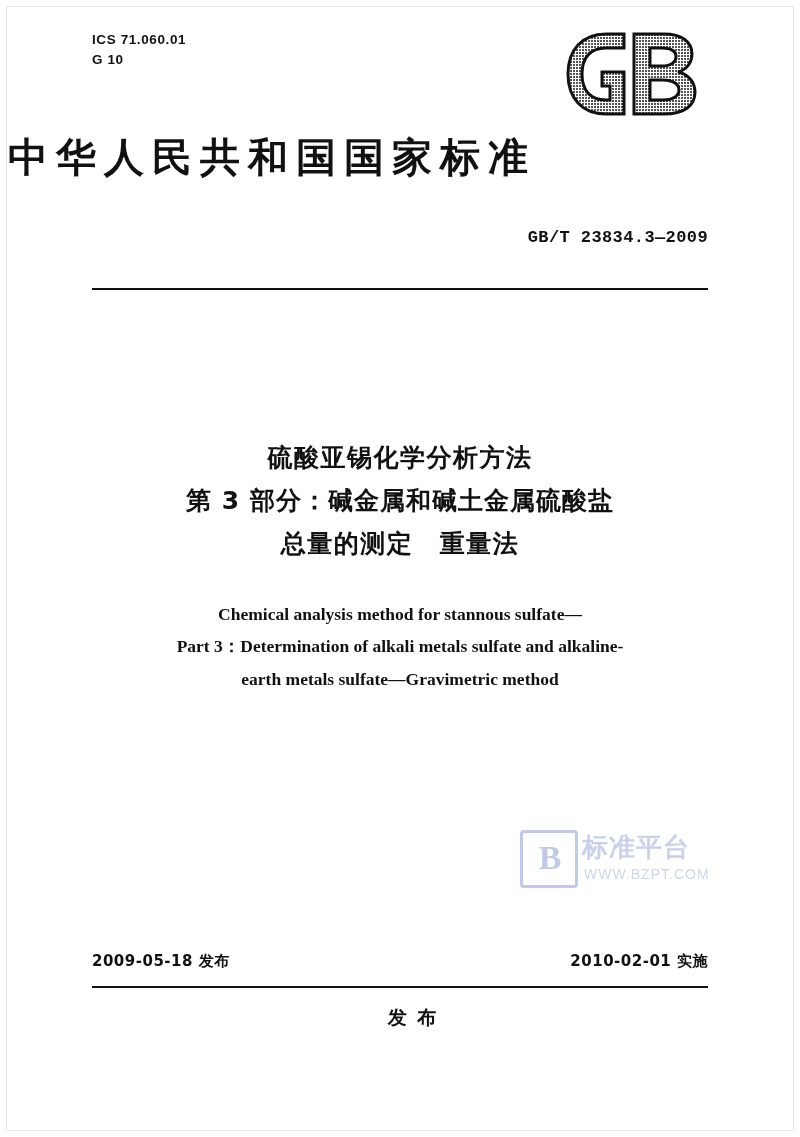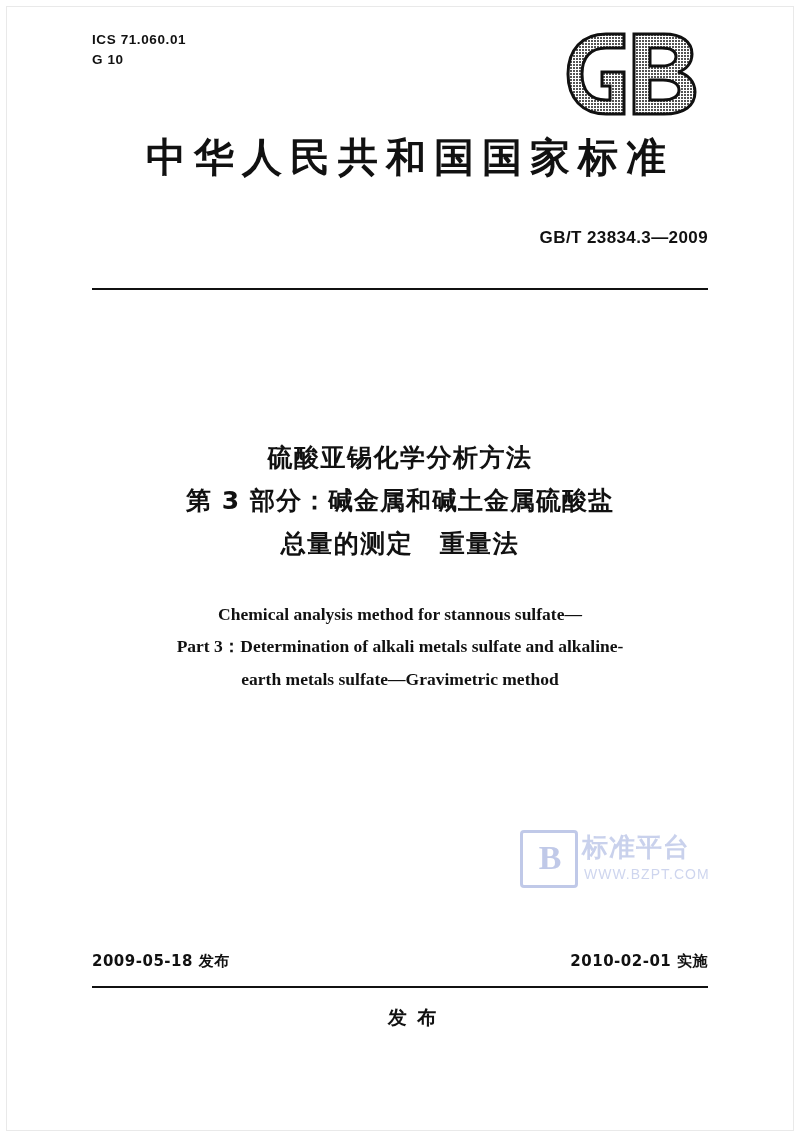--- a/index.html
+++ b/index.html
@@ -47,34 +47,33 @@
     width: 160px;
     height: 92px;
   }
   .gb-logo svg { display: block; }
 
   .national-title {
     position: absolute;
     left: 0;
     right: 0;
     top: 130px;
-    text-align: center;
     font-family: Liberation Mono, monospace;
     font-size: 40px;
     font-weight: bold;
     letter-spacing: 8px;
     color: #111;
-    padding-left: 20px;
+    padding-left: 8px;
   }
 
   .std-number {
     position: absolute;
     right: 92px;
     top: 228px;
-    font-family: Liberation Sans, sans-serif;
+    font-family: Liberation Mono, monospace;
     font-size: 17px;
     font-weight: bold;
     letter-spacing: 0.4px;
     color: #111;
   }
 
   .rule {
     position: absolute;
     left: 92px;
     right: 92px;

